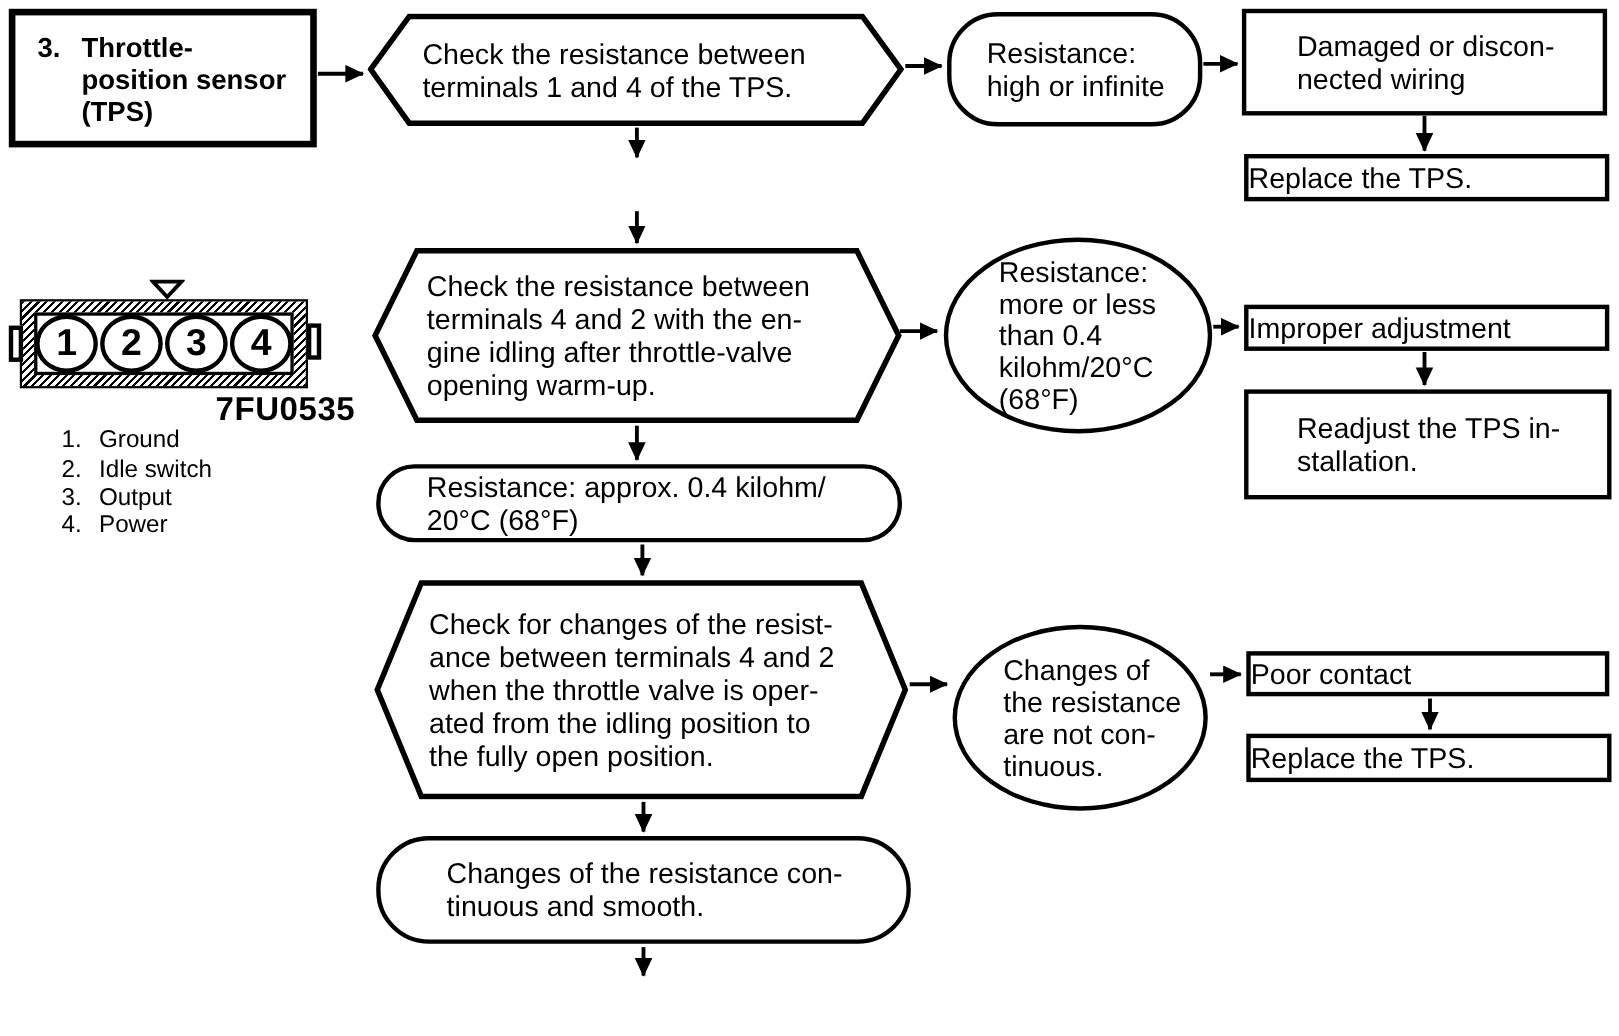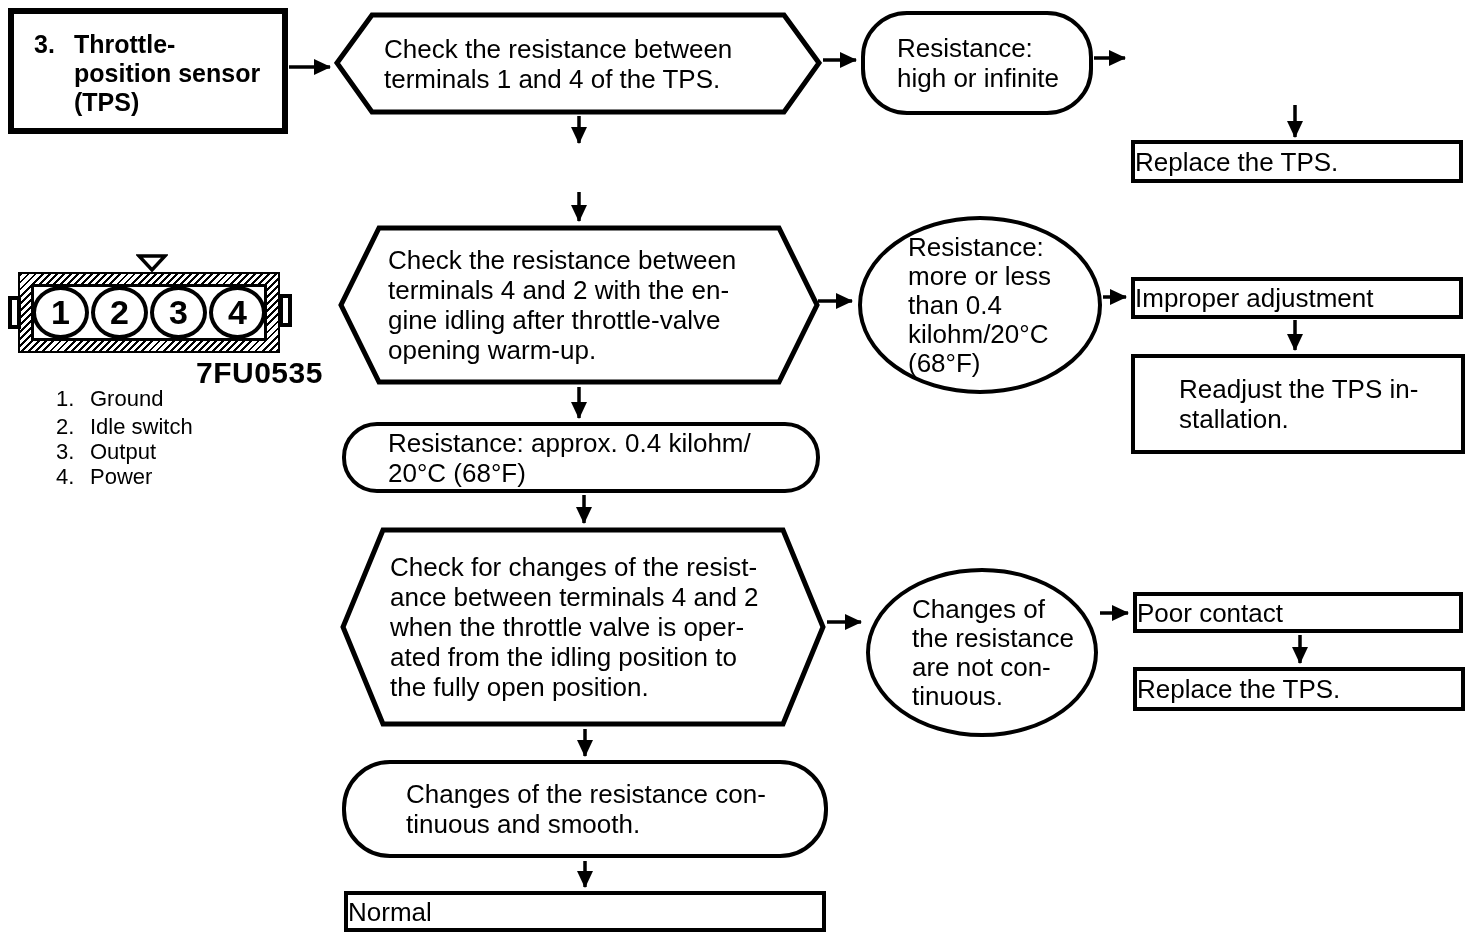--- a/index.html
+++ b/index.html
@@ -91,20 +91,24 @@
     </svg>
     <div class="hex-text txt ml" style="padding-left:50px;">Check the resistance between
 terminals 1 and 4 of the TPS.</div>
   </div>
 
   <div class="node stadium" style="left:861px;top:11px;width:232px;height:104px;border-radius:46px;padding-left:32px;">
     <div class="txt ml">Resistance:
 high or infinite</div>
   </div>
 
+  <div class="node rect" style="left:1129px;top:8px;width:332px;height:97px;padding-left:46px;">
+    <div class="txt ml">Damaged or discon-
+nected wiring</div>
+  </div>
 
   <div class="node rect center" style="left:1131px;top:140px;width:332px;height:43px;">
     <div class="txt">Replace the TPS.</div>
   </div>
 
 
   <div class="node hex" style="left:338px;top:225px;width:482px;height:160px;">
     <svg viewBox="0 0 482 160" preserveAspectRatio="none">
       <polygon points="41,3 441,3 479,80 441,157 41,157 3,80" fill="#fff" stroke="#000" stroke-width="5"></polygon>
     </svg>
@@ -160,23 +164,20 @@
 
   <div class="node rect center" style="left:1133px;top:667px;width:332px;height:44px;">
     <div class="txt">Replace the TPS.</div>
   </div>
 
   <div class="node stadium" style="left:342px;top:760px;width:486px;height:98px;border-radius:48px;padding-left:60px;">
     <div class="txt ml">Changes of the resistance con-
 tinuous and smooth.</div>
   </div>
 
-  <div class="node rect center" style="left:344px;top:891px;width:482px;height:41px;">
-    <div class="txt">Normal</div>
-  </div>
 
   <svg style="position:absolute;left:136px;top:253px;" width="32" height="20">
     <polygon points="3,3 29,3 16,17" fill="#fff" stroke="#000" stroke-width="3.5"></polygon>
   </svg>
 
   <div class="conn-outer">
     <div class="conn-inner">
       <div class="pin">1</div>
       <div class="pin">2</div>
       <div class="pin">3</div>

